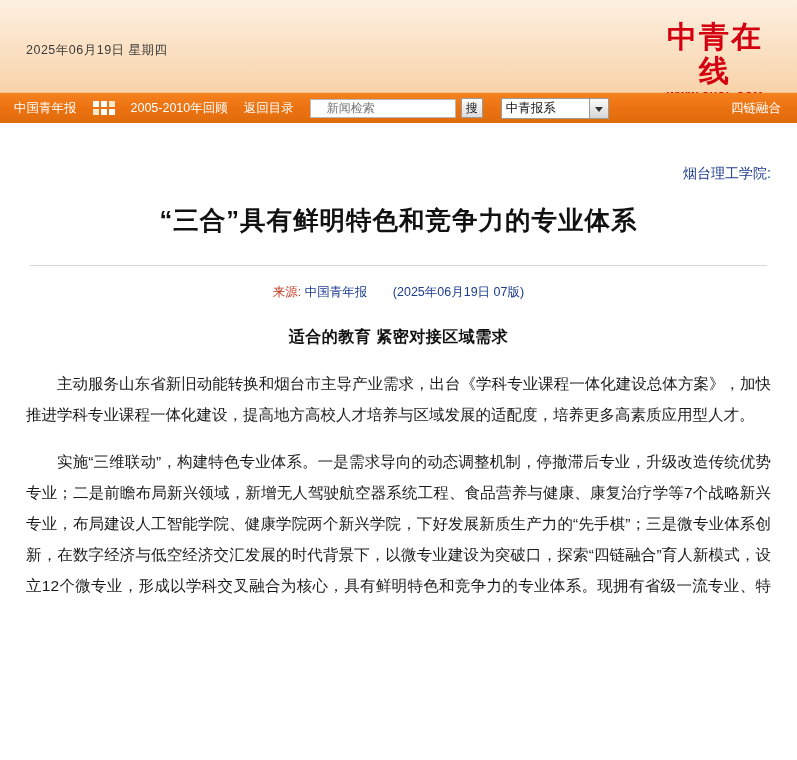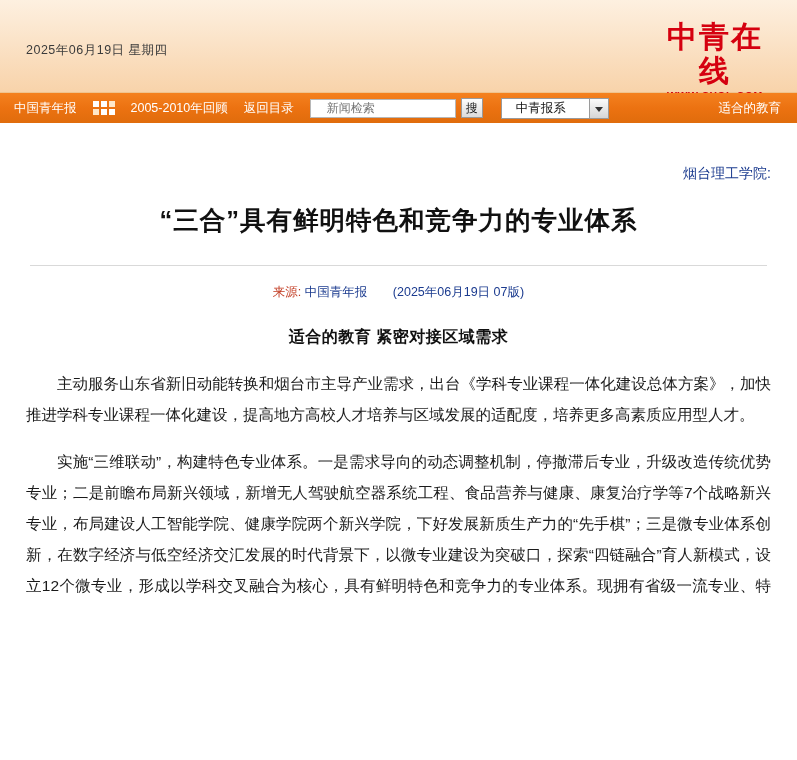--- a/index.html
+++ b/index.html
@@ -124,21 +124,21 @@
     height: 21px;
     margin-right: 10px;
   }
   .paper-select {
     width: 108px;
     height: 21px;
     font-size: 12.5px;
     border: 1px solid #9a9a9a;
     background: #ffffff;
     color: #111;
-    padding-left: 14px;
+    padding-left: 4px;
     font-family: "Liberation Sans", sans-serif;
     appearance: none;
     -webkit-appearance: none;
   }
   .select-arrow {
     position: absolute;
     right: 1px;
     top: 1px;
     width: 19px;
     height: 19px;
@@ -250,21 +250,21 @@
     <button class="search-btn">搜</button>
 
     <div class="select-wrap">
       <select class="paper-select">
         <option>中青报系</option>
       </select>
       <span class="select-arrow"></span>
     </div>
 
     <div class="nav-right">
-      <a class="nav-link" href="#" style="margin-right:0;">适合的教育</a>
+      <a class="nav-link" href="#" style="margin-right:0;">四链融合</a>
     </div>
   </div>
 
   <div class="article">
     <div class="subhead">烟台理工学院:</div>
     <h1 class="headline">“三合”具有鲜明特色和竞争力的专业体系</h1>
     <div class="rule"></div>
     <div class="source-line">
       <span class="source-label">来源:</span>
       <span class="source-name">中国青年报</span>

